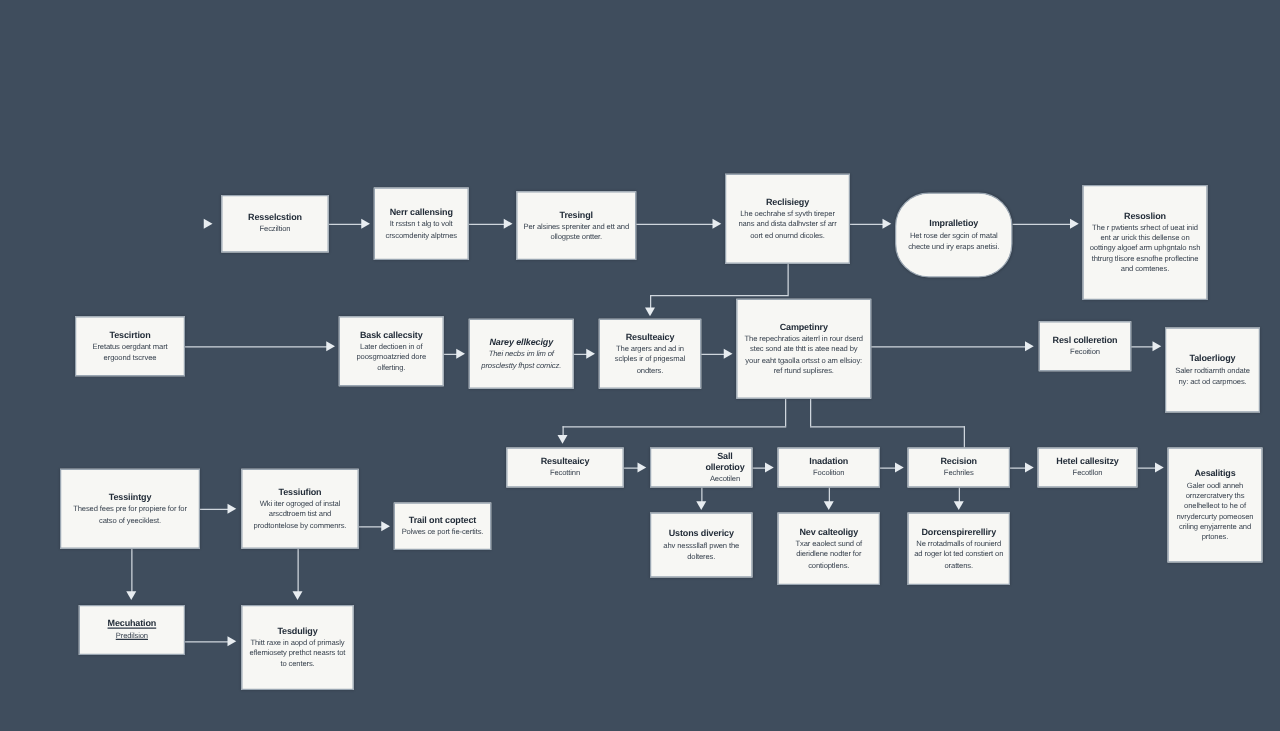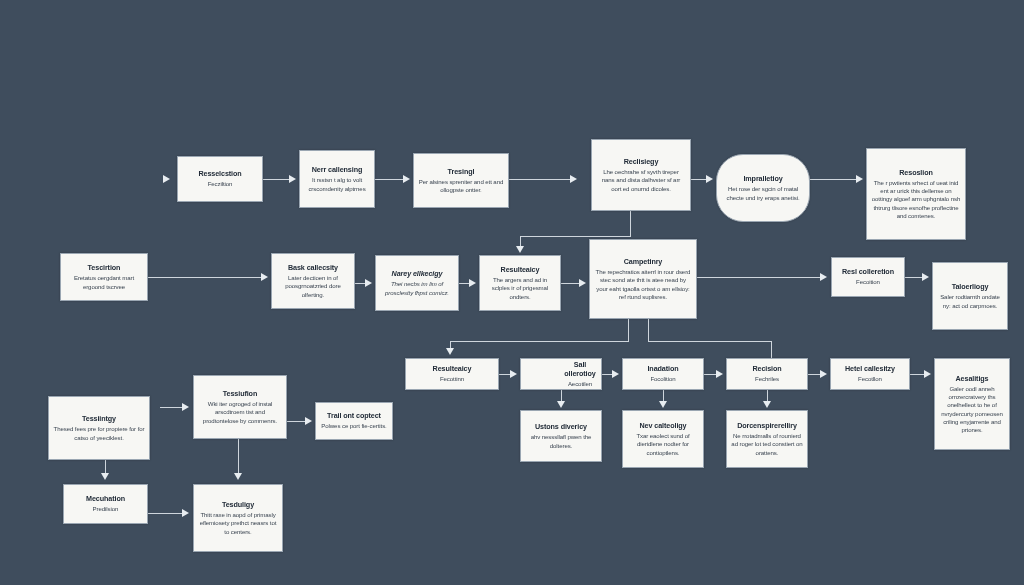--- a/index.html
+++ b/index.html
@@ -160,21 +160,21 @@
   <div class="node" style="left:299px;top:150px;width:76px;height:58px;">
     <div class="t">Nerr callensing</div>
     <div class="d">It rsstsn t alg to volt crscomdenity alptrnes</div>
   </div>
 
   <div class="node" style="left:413px;top:153px;width:96px;height:55px;">
     <div class="t">Tresingl</div>
     <div class="d">Per alsines spreniter and ett and ollogpste ontter.</div>
   </div>
 
-  <div class="node" style="left:580px;top:139px;width:100px;height:72px;margin-left:11px;">
+  <div class="node" style="left:580px;top:139px;width:100px;height:72px;">
     <div class="t">Reclisiegy</div>
     <div class="d">Lhe oechrahe sf syvth tireper nans and dista dalhvster sf arr oort ed onurnd dicoles.</div>
   </div>
 
   <div class="node" style="left:716px;top:154px;width:94px;height:68px;border-radius:27px;">
     <div class="t">Impralletioy</div>
     <div class="d">Het rose der sgcin of matal checte und iry eraps anetisi.</div>
   </div>
 
   <div class="node" style="left:866px;top:128px;width:100px;height:92px;margin-top:20px;">
@@ -210,36 +210,36 @@
   <div class="node" style="left:831px;top:257px;width:74px;height:40px;">
     <div class="t">Resl colleretion</div>
     <div class="d">Fecoition</div>
   </div>
 
   <div class="node" style="left:932px;top:262px;width:76px;height:68px;">
     <div class="t">Taloerliogy</div>
     <div class="d">Saler rodtiarnth ondate ny: act od carpmoes.</div>
   </div>
 
-  <div class="node" style="left:48px;top:396px;width:102px;height:64px;">
+  <div class="node" style="left:48px;top:375px;width:112px;height:64px;">
     <div class="t">Tessiintgy</div>
     <div class="d">Thesed fees pre for propiere for for catso of yeeciklest.</div>
   </div>
 
   <div class="node" style="left:193px;top:375px;width:94px;height:64px;">
     <div class="t">Tessiufion</div>
     <div class="d">Wki iter ogroged of instal arscdtroem tist and prodtontelose by commenrs.</div>
   </div>
 
   <div class="node" style="left:315px;top:402px;width:78px;height:38px;">
     <div class="t">Trail ont coptect</div>
     <div class="d">Polwes ce port fie-certits.</div>
   </div>
 
-  <div class="node" style="left:63px;top:484px;width:85px;height:40px;">
+  <div class="node" style="left:63px;top:484px;width:85px;height:40px;text-decoration:underline;">
     <div class="t">Mecuhation</div>
     <div class="d">Predilsion</div>
   </div>
 
   <div class="node" style="left:193px;top:484px;width:90px;height:68px;">
     <div class="t">Tesduligy</div>
     <div class="d">Thitt raxe in aopd of primasly eflemiosety prethct neasrs tot to centers.</div>
   </div>
 
   <div class="node" style="left:405px;top:358px;width:94px;height:32px;">

